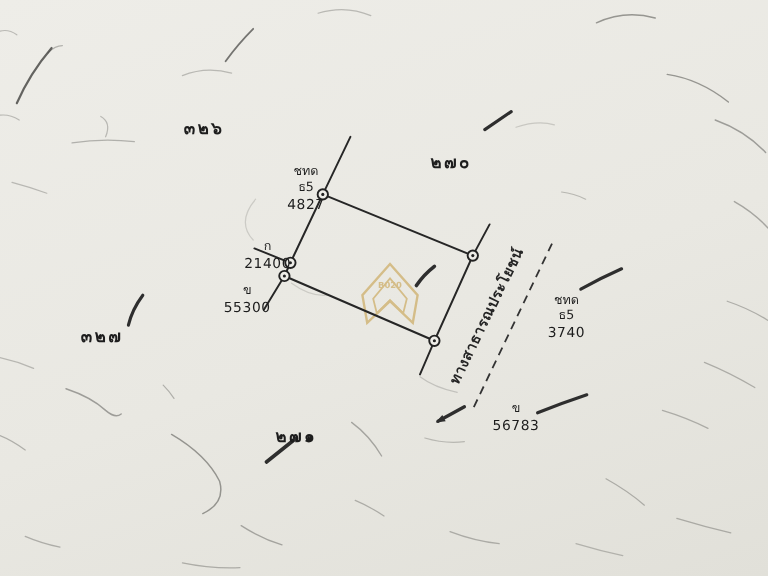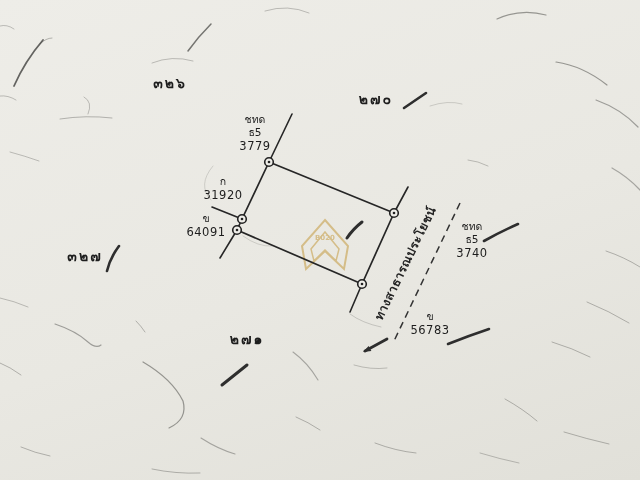--- a/index.html
+++ b/index.html
@@ -2,21 +2,21 @@
 <html><head>
 <meta charset="utf-8">
 <style>
   html,body{margin:0;padding:0;background:#b9b8b2;}
   .page{
     position:relative;width:640px;height:480px;overflow:hidden;
     background:linear-gradient(160deg,#eeede8 0%,#e9e8e2 55%,#e1e0d9 100%);
     font-family:"DejaVu Sans","Liberation Sans",sans-serif;
   }
   svg.layer{position:absolute;left:0;top:0;}
-  .lbl{position:absolute;color:#1d1d1d;text-align:center;}
+  .lbl{position:absolute;color:#1d1d1d;text-align:center;margin-top:24px;}
   .grid-num{font-size:14px;font-weight:700;letter-spacing:2px;}
   .plot-num{font-size:17px;font-weight:700;letter-spacing:3px;}
   .marker-lbl{font-size:10.5px;font-weight:400;line-height:1.22;}
   .marker-lbl span{display:block;}
   .marker-lbl .num{font-size:11.5px;letter-spacing:.5px;}
   .road-lbl{
     position:absolute;left:341px;top:255px;width:124px;height:15px;
     font-size:12px;font-weight:600;color:#242424;white-space:nowrap;
     text-align:center;transform:rotate(-64deg);transform-origin:center center;
     letter-spacing:.5px;
@@ -100,39 +100,39 @@
         <path d="M222,385 L247,365" fill="none" stroke="#2e2e2e" stroke-width="3" stroke-linecap="round"></path>
         <path d="M347,238 Q353,229 362,222" fill="none" stroke="#2e2e2e" stroke-width="3" stroke-linecap="round"></path>
         <path d="M484,241 Q500,232 518,224" fill="none" stroke="#2e2e2e" stroke-width="2.6" stroke-linecap="round"></path>
         <path d="M448,344 Q468,336 489,329" fill="none" stroke="#2e2e2e" stroke-width="2.6" stroke-linecap="round"></path>
         <path d="M365,351 L387,339" fill="none" stroke="#2e2e2e" stroke-width="2.8" stroke-linecap="round"></path>
       </g>
     <polygon points="363,352 368.6,345.9 371.4,351.1" fill="#2e2e2e"></polygon>
   </svg>
 
   <div class="lbl grid-num" style="left:140px;top:72px;width:60px;">๓๒๖</div>
-  <div class="lbl grid-num" style="left:346px;top:88px;width:60px;">๒๗๐</div>
+  <div class="lbl grid-num" style="left:346px;top:100px;width:60px;">๒๗๐</div>
   <div class="lbl grid-num" style="left:55px;top:245px;width:60px;">๓๒๗</div>
   <div class="lbl grid-num" style="left:217px;top:328px;width:60px;">๒๗๑</div>
 
 
   <div class="lbl marker-lbl" style="left:225px;top:113px;width:60px;">
     <span>ชทด</span>
     <span>ธ5</span>
-    <span class="num">3779</span>
+    <span class="num">4827</span>
   </div>
 
   <div class="lbl marker-lbl" style="left:193px;top:175px;width:60px;">
     <span>ก</span>
-    <span class="num">31920</span>
+    <span class="num">21400</span>
   </div>
 
   <div class="lbl marker-lbl" style="left:176px;top:212px;width:60px;">
     <span>ข</span>
-    <span class="num">64091</span>
+    <span class="num">55300</span>
   </div>
 
   <div class="lbl marker-lbl" style="left:442px;top:220px;width:60px;">
     <span>ชทด</span>
     <span>ธ5</span>
     <span class="num">3740</span>
   </div>
 
   <div class="lbl marker-lbl" style="left:400px;top:310px;width:60px;">
     <span>ข</span>

